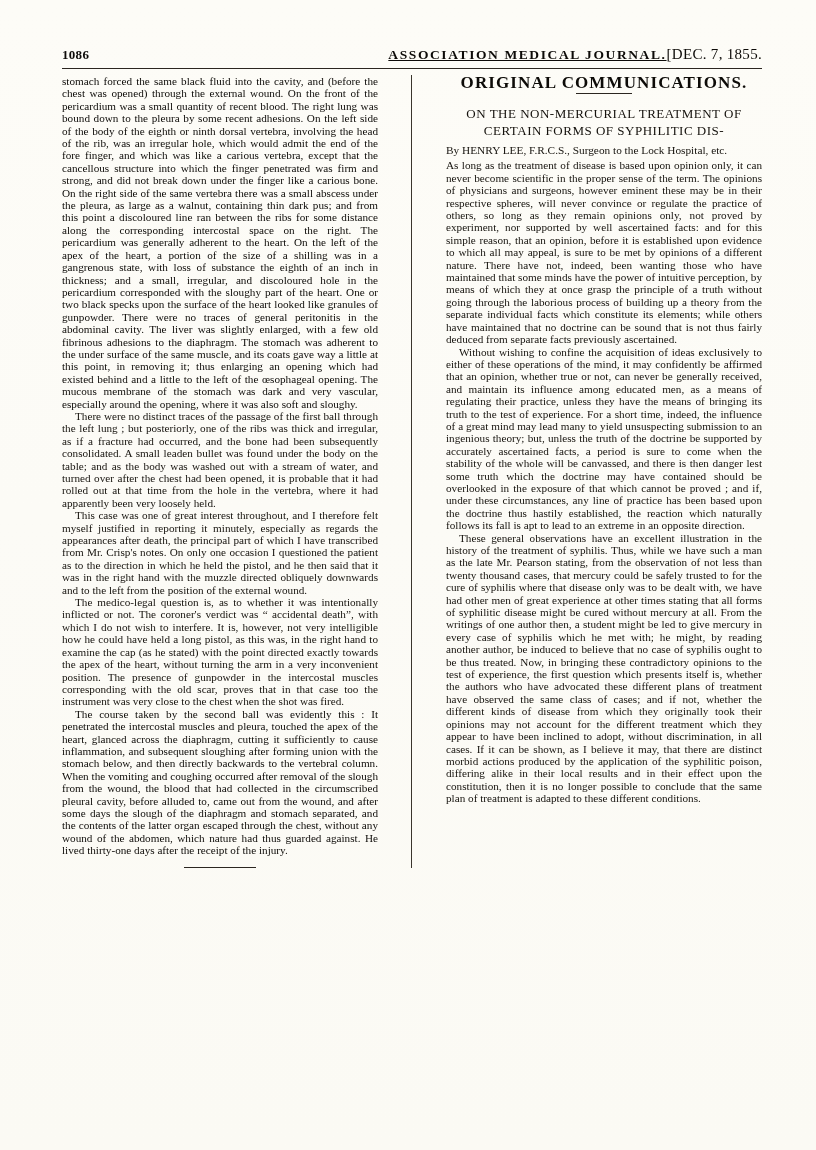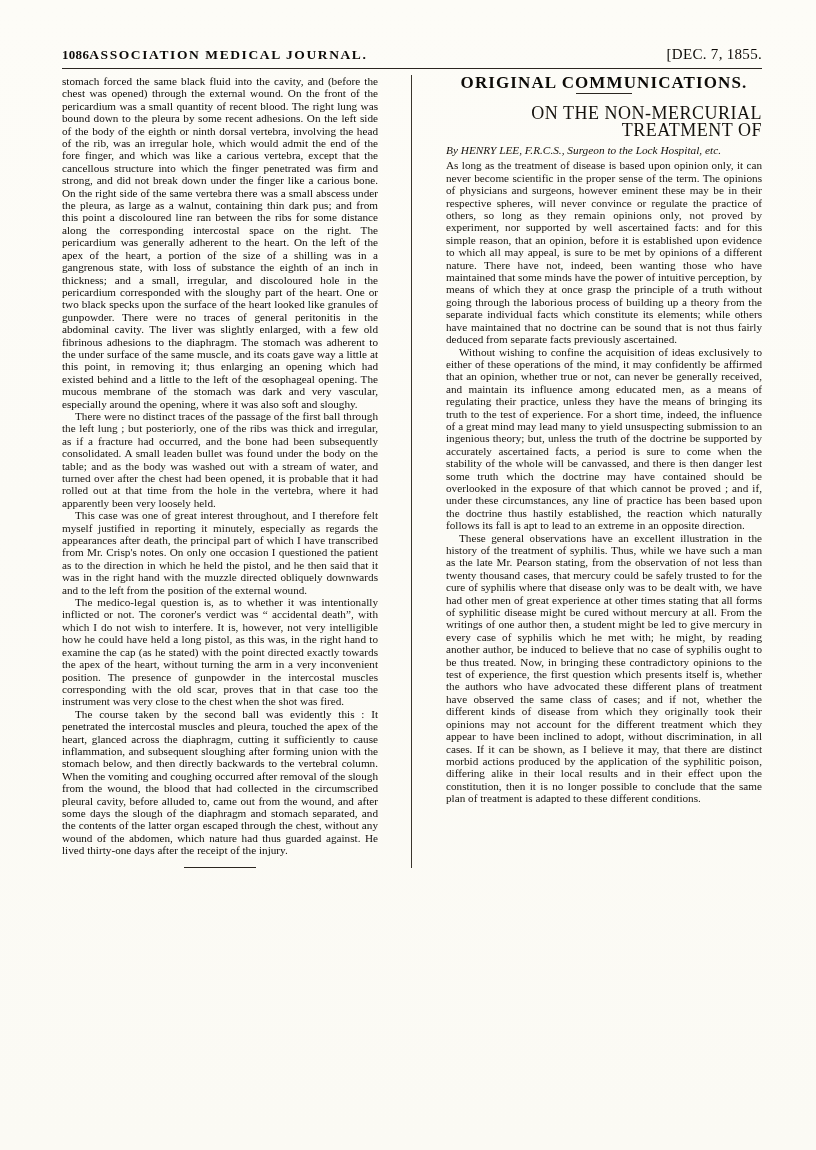--- a/index.html
+++ b/index.html
@@ -45,22 +45,23 @@
   }
   .runhead .folio {
     font-weight: bold;
     font-size: 13px;
     letter-spacing: 0.3px;
   }
   .runhead .title {
     font-weight: bold;
     font-size: 13.5px;
     letter-spacing: 1.6px;
-    text-align: left;
+    text-align: right;
     flex: 1;
+    text-decoration: underline;
   }
   .runhead .issue {
     font-size: 15px;
     letter-spacing: 0.3px;
     white-space: nowrap;
   }
   .rule-top {
     border-top: 1.1px solid #2b2620;
     margin-top: 2px;
     margin-bottom: 6px;
@@ -102,33 +103,32 @@
     font-weight: bold;
     letter-spacing: 1.1px;
     margin: 2px 0 4px 0;
   }
   .sec-rule {
     width: 56px;
     border-top: 1.4px solid #2b2620;
     margin: 3px auto 11px auto;
   }
   .art-title {
-    text-align: right;
-    font-size: 18px;
+    text-align: center;
+    font-size: 13px;
     letter-spacing: 0.5px;
     line-height: 17px;
     margin: 0 0 5px 0;
   }
   .art-title .l2, .art-title .l3 { display: block; }
   .byline {
     font-size: 11.3px;
     line-height: 13px;
     margin: 0 0 2px 0;
     text-align: left;
-    font-style: italic;
   }
   .readnote {
     font-size: 10.8px;
     line-height: 12.5px;
     margin: 0 0 2px 0;
     text-align: center;
   }
   .bottom-rule {
     width: 72px;
     border-top: 1.6px solid #2b2620;
@@ -162,20 +162,21 @@
         <p class="para ink-heavy">The course taken by the second ball was evidently this : It penetrated the intercostal muscles and pleura, touched the apex of the heart, glanced across the diaphragm, cutting it sufficiently to cause inflammation, and subsequent sloughing after forming union with the stomach below, and then directly backwards to the vertebral column. When the vomiting and coughing occurred after removal of the slough from the wound, the blood that had collected in the circumscribed pleural cavity, before alluded to, came out from the wound, and after some days the slough of the diaphragm and stomach separated, and the contents of the latter organ escaped through the chest, without any wound of the abdomen, which nature had thus guarded against. He lived thirty-one days after the receipt of the injury.</p>
         <div class="bottom-rule"></div>
       </div>
 
       <div class="col col-right">
         <div class="sec-head ink-heavy">ORIGINAL COMMUNICATIONS.</div>
         <div class="sec-rule"></div>
 
         <div class="art-title">
           <span class="l1">ON THE NON-MERCURIAL TREATMENT OF</span>
+          <span class="l2">CERTAIN FORMS OF SYPHILITIC DIS-</span>
         </div>
 
         <p class="byline">By HENRY LEE, F.R.C.S., Surgeon to the Lock Hospital, etc.</p>
 
         <p class="para noindent">As long as the treatment of disease is based upon opinion only, it can never become scientific in the proper sense of the term. The opinions of physicians and surgeons, however eminent these may be in their respective spheres, will never convince or regulate the practice of others, so long as they remain opinions only, not proved by experiment, nor supported by well ascertained facts: and for this simple reason, that an opinion, before it is established upon evidence to which all may appeal, is sure to be met by opinions of a different nature. There have not, indeed, been wanting those who have maintained that some minds have the power of intuitive perception, by means of which they at once grasp the principle of a truth without going through the laborious process of building up a theory from the separate individual facts which constitute its elements; while others have maintained that no doctrine can be sound that is not thus fairly deduced from separate facts previously ascertained.</p>
         <p class="para">Without wishing to confine the acquisition of ideas exclusively to either of these operations of the mind, it may confidently be affirmed that an opinion, whether true or not, can never be generally received, and maintain its influence among educated men, as a means of regulating their practice, unless they have the means of bringing its truth to the test of experience. For a short time, indeed, the influence of a great mind may lead many to yield unsuspecting submission to an ingenious theory; but, unless the truth of the doctrine be supported by accurately ascertained facts, a period is sure to come when the stability of the whole will be canvassed, and there is then danger lest some truth which the doctrine may have contained should be overlooked in the exposure of that which cannot be proved ; and if, under these circumstances, any line of practice has been based upon the doctrine thus hastily established, the reaction which naturally follows its fall is apt to lead to an extreme in an opposite direction.</p>
         <p class="para">These general observations have an excellent illustration in the history of the treatment of syphilis. Thus, while we have such a man as the late Mr. Pearson stating, from the observation of not less than twenty thousand cases, that mercury could be safely trusted to for the cure of syphilis where that disease only was to be dealt with, we have had other men of great experience at other times stating that all forms of syphilitic disease might be cured without mercury at all. From the writings of one author then, a student might be led to give mercury in every case of syphilis which he met with; he might, by reading another author, be induced to believe that no case of syphilis ought to be thus treated. Now, in bringing these contradictory opinions to the test of experience, the first question which presents itself is, whether the authors who have advocated these different plans of treatment have observed the same class of cases; and if not, whether the different kinds of disease from which they originally took their opinions may not account for the different treatment which they appear to have been inclined to adopt, without discrimination, in all cases. If it can be shown, as I believe it may, that there are distinct morbid actions produced by the application of the syphilitic poison, differing alike in their local results and in their effect upon the constitution, then it is no longer possible to conclude that the same plan of treatment is adapted to these different conditions.</p>
       </div>
     </div>
 

